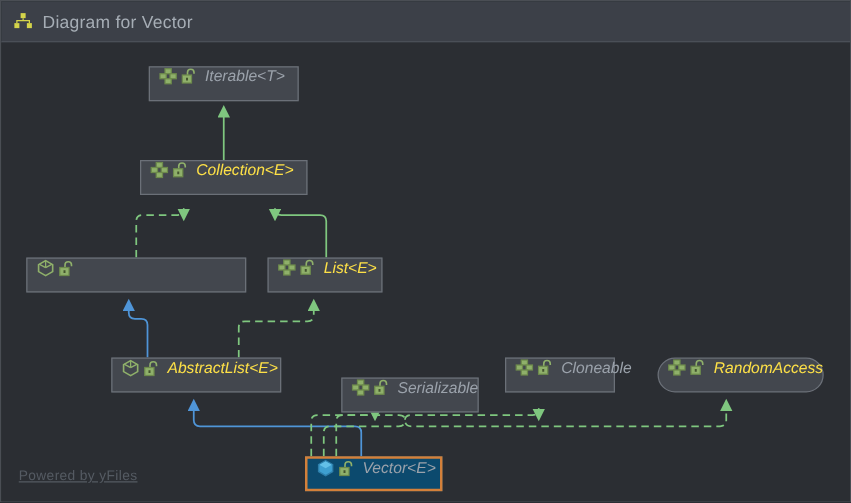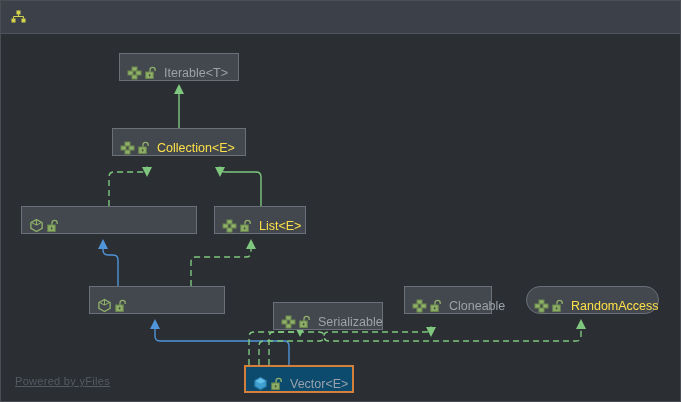--- a/index.html
+++ b/index.html
@@ -58,23 +58,24 @@
   }
 
   
   .node {
     position: absolute;
     box-sizing: border-box;
     height: 28px;
     background: #43474e;
     border: 1px solid #6b7078;
     display: flex;
-    align-items: flex-end;
+    align-items: flex-start;
     padding: 0 9px 0 7px;
     white-space: nowrap;
+    font-style: italic;
   }
   .node .nlabel {
     font-size: 12.5px;
     color: #9ba2ab;
     margin-left: 7px;
   }
   .node.bright .nlabel { color: #fde047; }
   .node.selected {
     border: 2px solid #d4803a;
     background: #0c4a6e;
@@ -103,20 +104,21 @@
 
   <div id="titlebar">
     <span style="display:flex;align-items:center;">
       <svg width="15" height="14" viewBox="0 0 15 14" xmlns="http://www.w3.org/2000/svg">
         <rect x="5.5" y="0.5" width="4" height="4" fill="#d4d44a"></rect>
         <rect x="0.5" y="8.5" width="4" height="4" fill="#d4d44a"></rect>
         <rect x="10.5" y="8.5" width="4" height="4" fill="#d4d44a"></rect>
         <path d="M7.5 4.5 L7.5 6.5 M2.5 8.5 L2.5 6.5 L12.5 6.5 L12.5 8.5" stroke="#d4d44a" stroke-width="1" fill="none"></path>
       </svg>
     </span>
+    <span class="title-text">Diagram for Vector</span>
   </div>
 
   <div id="canvas">
 
     <svg id="edges" viewBox="0 0 681 368" xmlns="http://www.w3.org/2000/svg">
       <defs>
         <marker id="arrow-green" markerWidth="11" markerHeight="11" refX="1" refY="5" orient="auto" markerUnits="userSpaceOnUse">
           <path d="M0,0 L0,10 L10,5 z" fill="#7fc77f"></path>
         </marker>
         <marker id="arrow-blue" markerWidth="11" markerHeight="11" refX="1" refY="5" orient="auto" markerUnits="userSpaceOnUse">
@@ -233,20 +235,21 @@
               </svg>
             </span>
             <span style="display: flex;">
               <svg class="ico" width="12" height="14" viewBox="0 0 12 14" xmlns="http://www.w3.org/2000/svg">
                 <path d="M5 6.5 L5 4 A2.6 2.6 0 0 1 10.2 4 L10.2 5" fill="none" stroke="#8fb06a" stroke-width="1.3"></path>
                 <rect x="0.8" y="6" width="7.4" height="6.4" fill="#8fb06a" stroke="#6d8a4c" stroke-width="1"></rect>
                 <rect x="3.8" y="8.2" width="1.6" height="2.2" fill="#44542f"></rect>
               </svg>
             </span>
           </span>
+          <span class="nlabel">AbstractList&lt;E&gt;</span>
         </div>
         <div class="node" style="left: 272px; top: 268px; width: 110px;">
           <span class="icons">
             <span style="display: flex;">
               <svg class="ico" width="15" height="14" viewBox="0 0 15 14" xmlns="http://www.w3.org/2000/svg">
                 <rect x="5" y="1" width="5" height="4" fill="#8fb06a" stroke="#6d8a4c"></rect>
                 <rect x="1" y="5" width="5" height="4" fill="#8fb06a" stroke="#6d8a4c"></rect>
                 <rect x="9" y="5" width="5" height="4" fill="#8fb06a" stroke="#6d8a4c"></rect>
                 <rect x="5" y="9" width="5" height="4" fill="#8fb06a" stroke="#6d8a4c"></rect>
               </svg>

